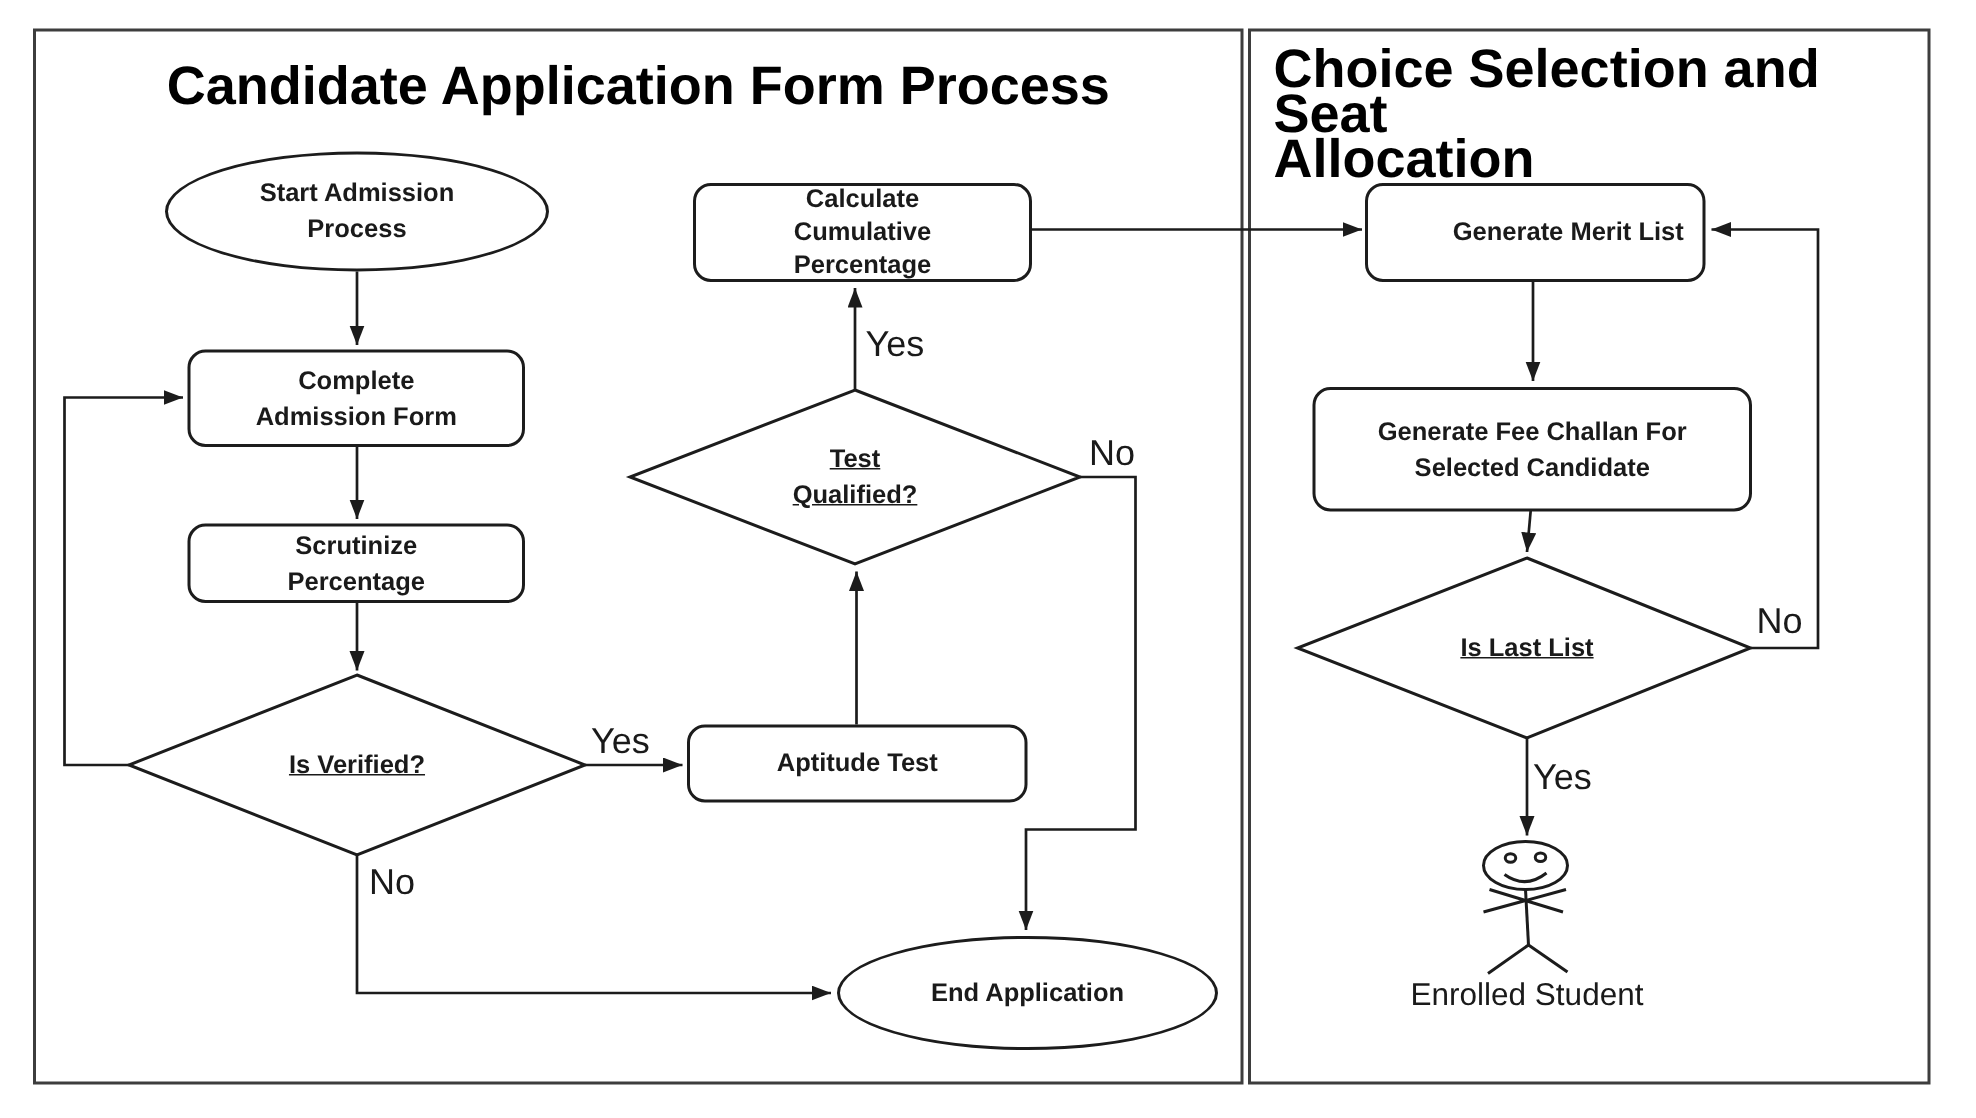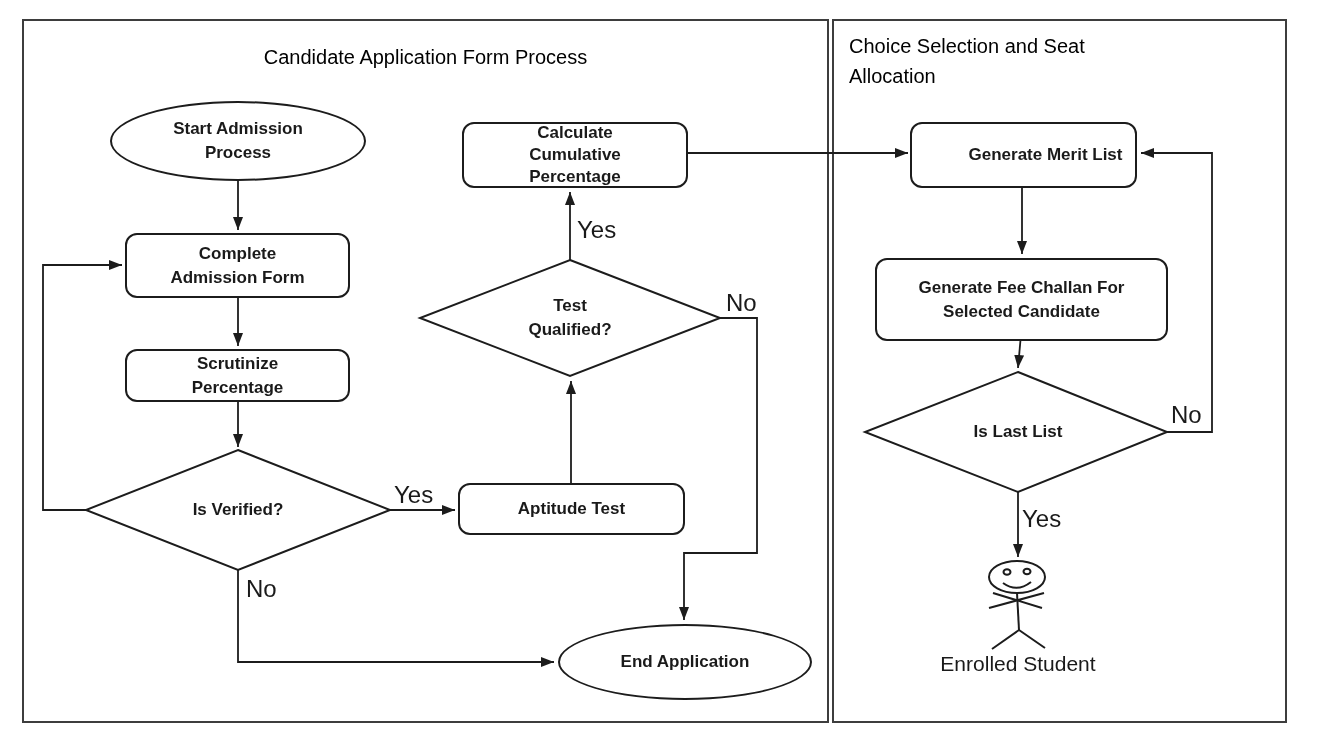--- a/index.html
+++ b/index.html
@@ -1,35 +1,35 @@
 <!DOCTYPE html>
 <html style="--background: #ffffff; --panel_border: #3d3d3d; --node_border: #1c1c1c; --node_fill: #ffffff; --line: #1c1c1c; --text: #1a1a1a;"><head>
 <meta charset="utf-8">
 <style>
   html,body{margin:0;padding:0;background:#fff;}
   #stage{
     position:relative;width:1317px;height:745px;background:var(--background,#fff);
     font-family:"Liberation Sans",sans-serif;color:var(--text,#1a1a1a);overflow:hidden;
   }
   .panel{position:absolute;border:2px solid var(--panel_border,#3d3d3d);background:transparent;box-sizing:border-box;z-index:0;}
-  .title{position:absolute;font-weight:normal;font-size:20px;line-height:30px;color:#000;z-index:2;}
+  .title{position:absolute;font-weight:bold;font-size:36px;line-height:30px;color:#000;z-index:2;}
   .title span{display:block;}
   .node{
     position:absolute;background:var(--node_fill,#fff);border:2px solid var(--node_border,#1c1c1c);
     display:flex;flex-direction:column;align-items:center;justify-content:center;text-align:center;
     font-weight:bold;font-size:17px;line-height:24px;z-index:2;box-sizing:border-box;
   }
   .node span{display:block;}
   .rounded{border-radius:12px;}
   .ellipse{border-radius:50%;}
   .dtext{
     position:absolute;display:flex;flex-direction:column;align-items:center;justify-content:center;
     text-align:center;font-weight:bold;font-size:17px;line-height:24px;z-index:3;
   }
-  .dtext span{display:block;}
+  .dtext span{display:block;text-decoration:underline;}
   .elabel{position:absolute;font-size:24px;line-height:20px;z-index:2;}
   .caption{position:absolute;font-size:21px;line-height:20px;z-index:2;text-align:center;}
   svg.layer{position:absolute;left:0;top:0;z-index:1;}
   svg .edge{stroke:var(--line,#1c1c1c);stroke-width:1.8;fill:none;}
   svg .diamond{fill:var(--node_fill,#fff);stroke:var(--node_border,#1c1c1c);stroke-width:2;}
   svg .fig{stroke:var(--line,#1c1c1c);stroke-width:2;fill:none;}
   svg .figfill{fill:var(--node_fill,#fff);stroke:var(--line,#1c1c1c);stroke-width:2;}
   svg .arrowhead{fill:var(--line,#1c1c1c);stroke:none;}
 </style>
 </head>

